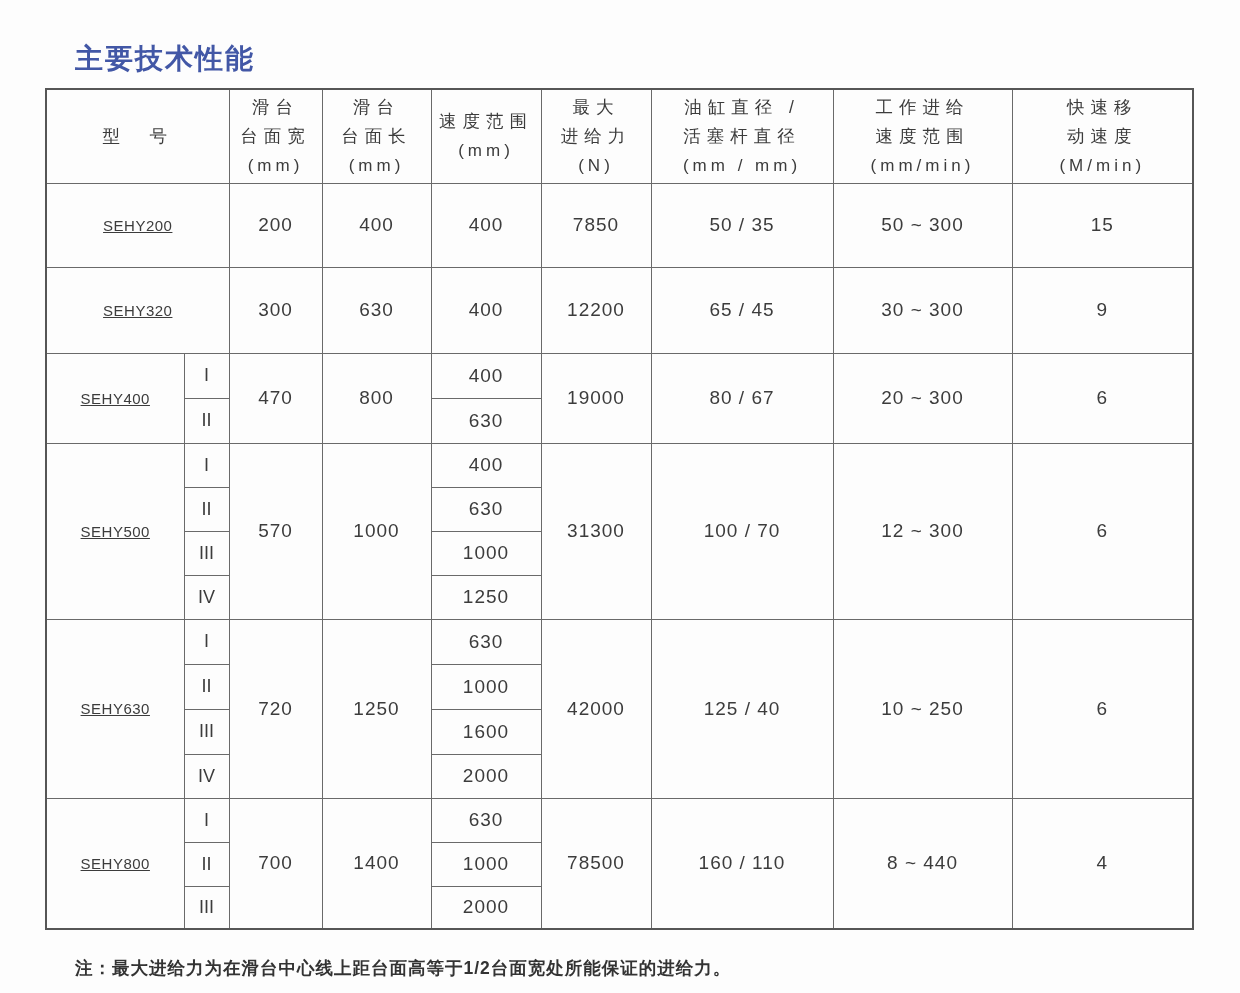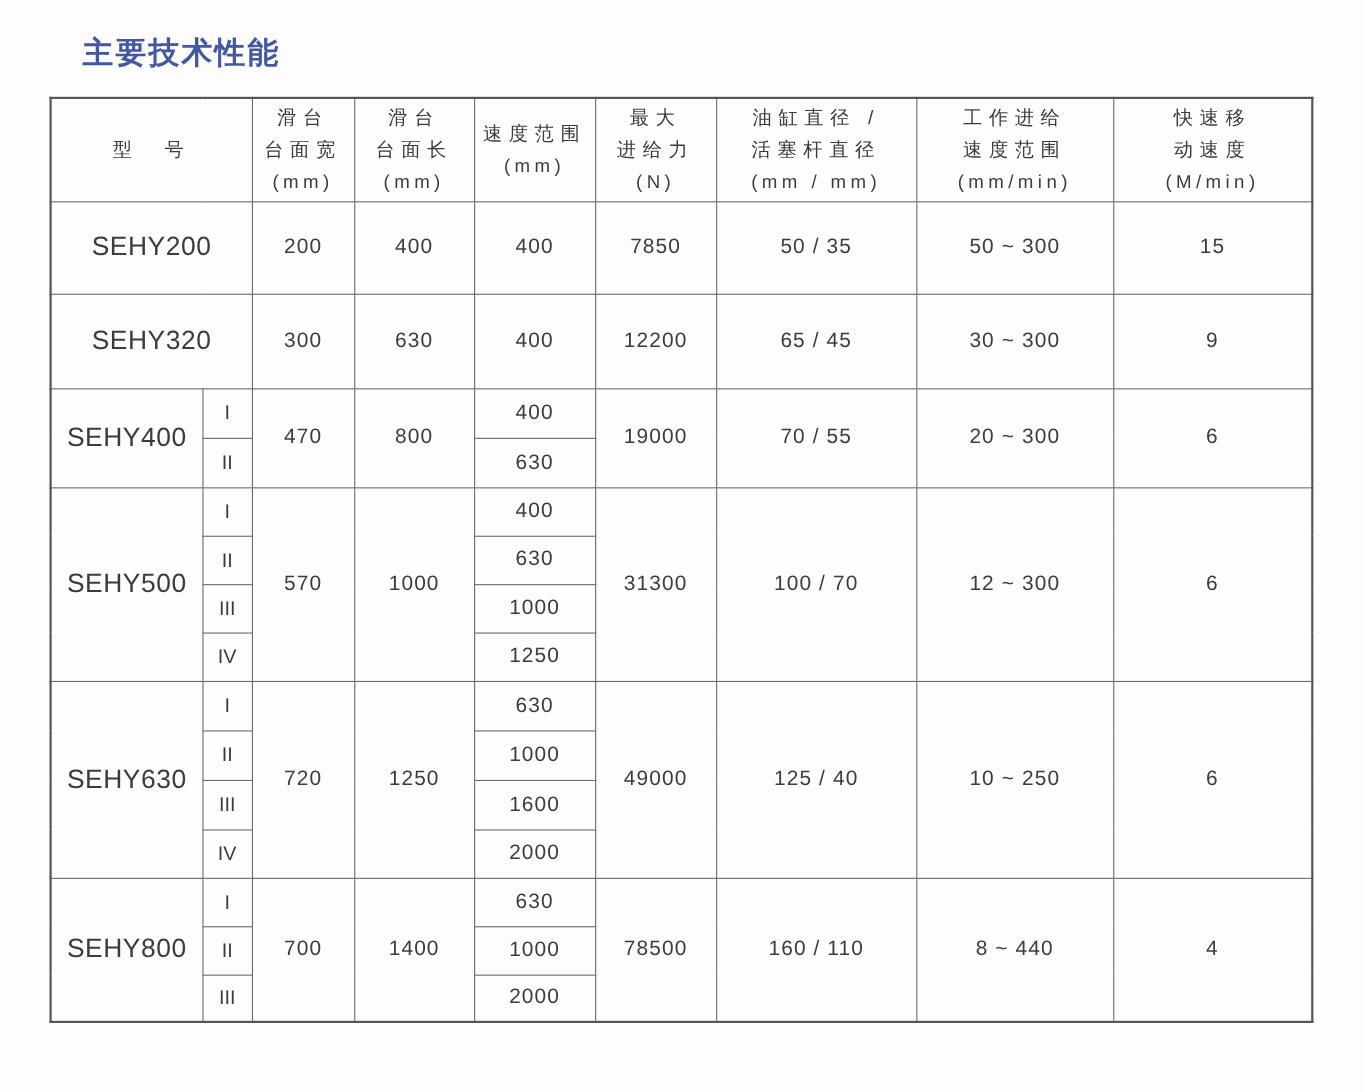--- a/index.html
+++ b/index.html
@@ -3,38 +3,38 @@
 <meta charset="utf-8">
 <style>
   html,body{margin:0;padding:0;}
   body{
     width:1240px;height:993px;position:relative;
     background:#fdfdfd;
     font-family:"Liberation Sans","DejaVu Sans",sans-serif;
   }
   .page{position:absolute;inset:0;background:#fdfdfd;overflow:hidden;}
   .page-title{
-    position:absolute;left:75px;top:29px;margin:0;
+    position:absolute;left:75px;top:40px;margin:0;
     font-size:28px;font-weight:bold;color:#4257a6;letter-spacing:2px;
   }
   table.spec{
     position:absolute;left:45px;top:88px;width:1147px;
     border-collapse:collapse;table-layout:fixed;
     border:2px solid #565656;
   }
   table.spec td, table.spec th{
     border:1.5px solid #6a6a6a;
     text-align:center;vertical-align:middle;padding:0;
     color:#3c3c3c;font-weight:400;
   }
   th .line{display:block;line-height:29px;font-size:17.5px;}
   th .cn{letter-spacing:6px;}
   th .unit{letter-spacing:4px;font-size:17px;}
   td{font-size:19px;letter-spacing:1px;}
-  td.model-cell{font-size:24px;letter-spacing:0.5px;}
+  td.model-cell{font-size:15px;letter-spacing:0.5px;text-decoration:underline;}
   td.model-span{padding-right:42px;}
   td.variant-cell{font-size:18px;letter-spacing:0;}
   .footnote{
     position:absolute;left:75px;top:956px;margin:0;
     font-size:17.5px;font-weight:bold;color:#333;letter-spacing:1px;
   }
 </style>
 </head>
 <body>
 
@@ -119,21 +119,21 @@
         <td>9</td>
       </tr>
 
       <tr style="height:45px">
         <td rowspan="2" class="model-cell">SEHY400</td>
         <td class="variant-cell">I</td>
         <td rowspan="2">470</td>
         <td rowspan="2">800</td>
         <td>400</td>
         <td rowspan="2">19000</td>
-        <td rowspan="2">70 / 55</td>
+        <td rowspan="2">80 / 67</td>
         <td rowspan="2">20 ~ 300</td>
         <td rowspan="2">6</td>
       </tr>
       <tr style="height:45px">
         <td class="variant-cell">II</td>
         <td>630</td>
       </tr>
 
       <tr style="height:44px">
         <td rowspan="4" class="model-cell">SEHY500</td>
@@ -158,21 +158,21 @@
         <td class="variant-cell">IV</td>
         <td>1250</td>
       </tr>
 
       <tr style="height:45px">
         <td rowspan="4" class="model-cell">SEHY630</td>
         <td class="variant-cell">I</td>
         <td rowspan="4">720</td>
         <td rowspan="4">1250</td>
         <td>630</td>
-        <td rowspan="4">49000</td>
+        <td rowspan="4">42000</td>
         <td rowspan="4">125 / 40</td>
         <td rowspan="4">10 ~ 250</td>
         <td rowspan="4">6</td>
       </tr>
       <tr style="height:45px">
         <td class="variant-cell">II</td>
         <td>1000</td>
       </tr>
       <tr style="height:45px">
         <td class="variant-cell">III</td>
@@ -198,14 +198,15 @@
         <td class="variant-cell">II</td>
         <td>1000</td>
       </tr>
       <tr style="height:43px">
         <td class="variant-cell">III</td>
         <td>2000</td>
       </tr>
     </tbody>
   </table>
 
+  <p class="footnote">注：最大进给力为在滑台中心线上距台面高等于1/2台面宽处所能保证的进给力。</p>
 
 </div>
 
 </body></html>

